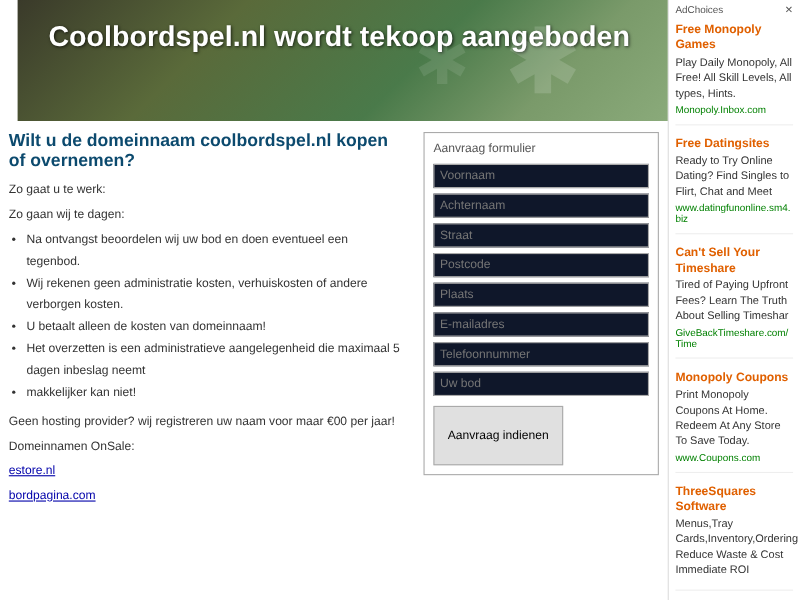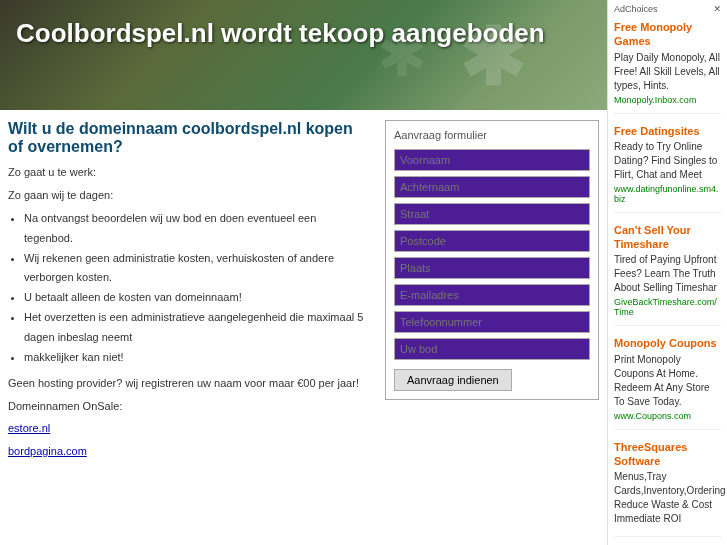--- a/index.html
+++ b/index.html
@@ -6,24 +6,25 @@
     body { font-family: Arial, sans-serif; font-size: 12px; background: #fff; width: 727px; min-height: 545px; overflow: hidden; }
 
     .main-wrapper { display: flex; width: 727px; min-height: 545px; }
 
     
     .content-area { flex: 1; min-width: 0; }
 
     
     .hero-banner {
       background: linear-gradient(135deg, #3a3a2a 0%, #5a6a3a 30%, #4a7a4a 60%, #7a9a6a 80%, #8aaa7a 100%);
-      padding: 18px 16px 18px 16px;
+      padding: 18px 16px 18px 28px;
       position: relative;
       min-height: 110px;
       overflow: hidden;
+      margin-left: 16px;
     }
     .hero-banner::before {
       content: '✱';
       position: absolute;
       right: 80px;
       top: 10px;
       font-size: 80px;
       color: rgba(255,255,255,0.15);
       font-weight: bold;
     }
@@ -52,30 +53,30 @@
     .left-text ul { margin-left: 16px; margin-bottom: 8px; line-height: 1.8; }
     .left-text a { color: #00a; text-decoration: underline; }
 
     .right-form { width: 230px; flex-shrink: 0; padding: 0 8px; }
     .form-container { border: 1px solid #aaa; padding: 8px; }
     .form-title { font-size: 11px; color: #555; margin-bottom: 8px; }
     .form-input {
       width: 100%;
       height: 22px;
       border: 1px solid #aaa;
-      background: #4c1d95;
+      background: #0f172a;
       margin-bottom: 5px;
       padding: 2px 5px;
       font-size: 11px;
       color: #888;
     }
     .form-submit {
       background: #e0e0e0;
       border: 1px solid #aaa;
-      padding: 4px 12px;
+      padding: 20px 12px;
       font-size: 11px;
       cursor: pointer;
       margin-top: 4px;
     }
 
     
     .sidebar {
       width: 120px;
       flex-shrink: 0;
       border-left: 1px solid #ddd;

